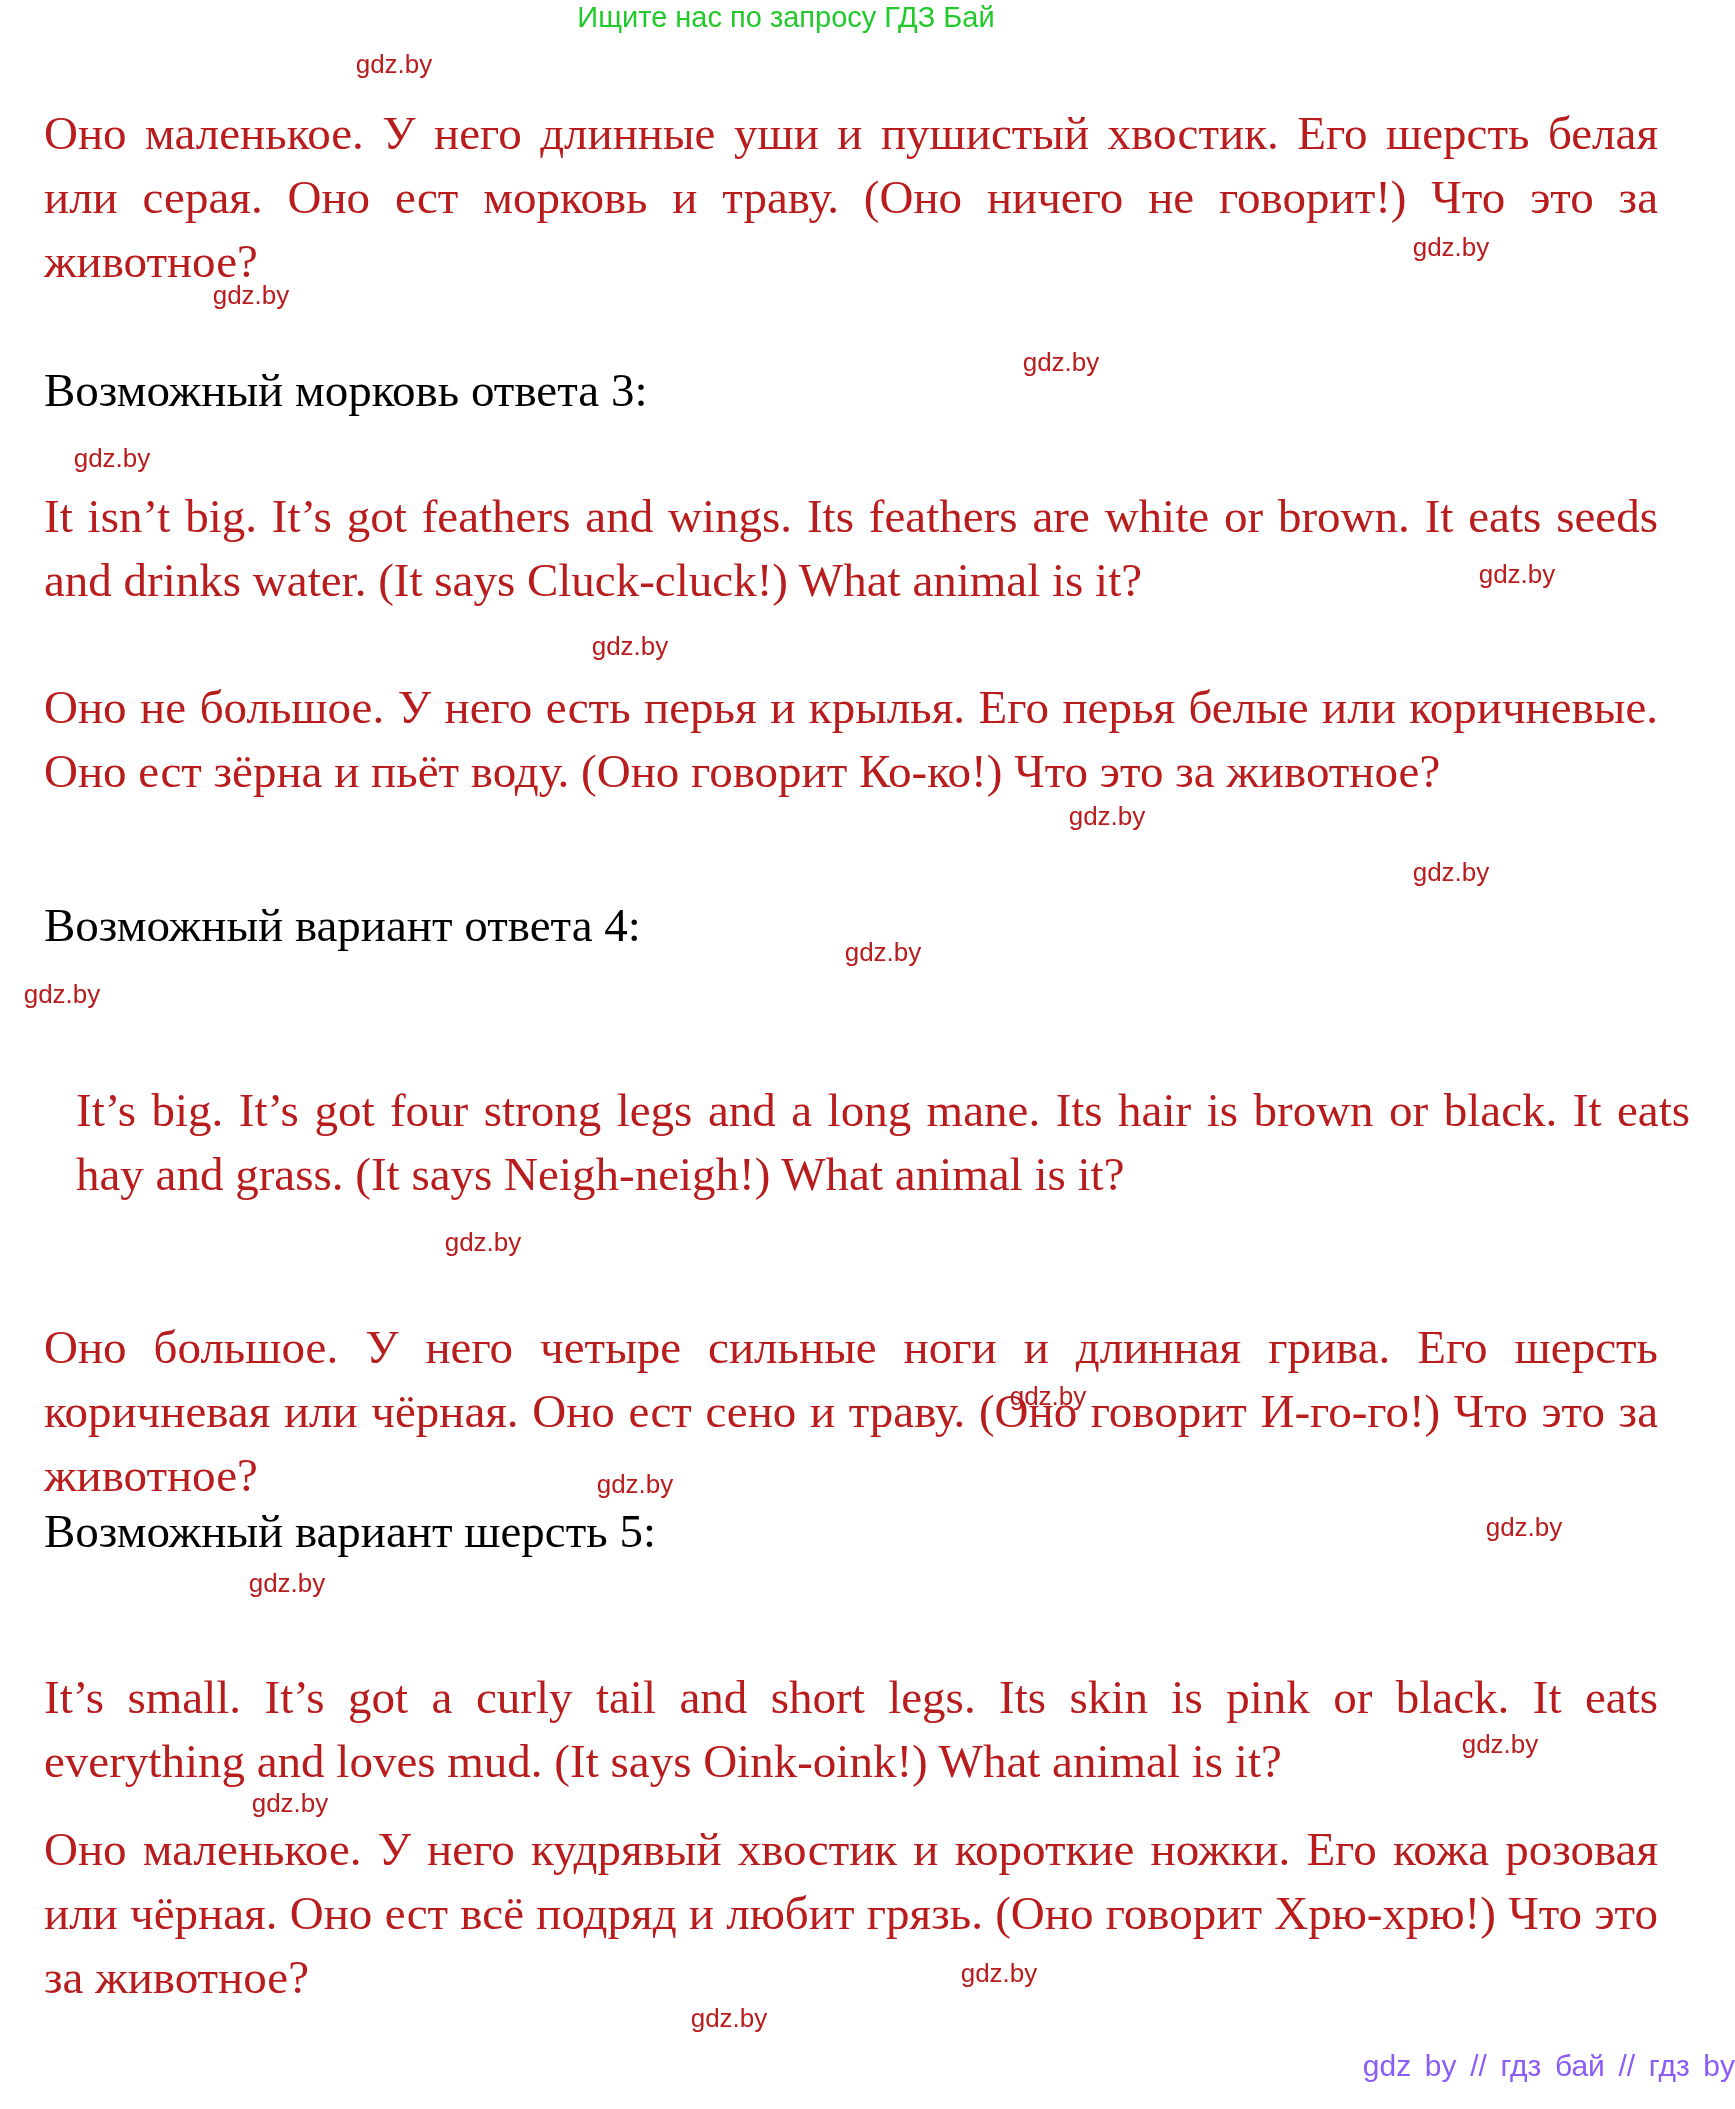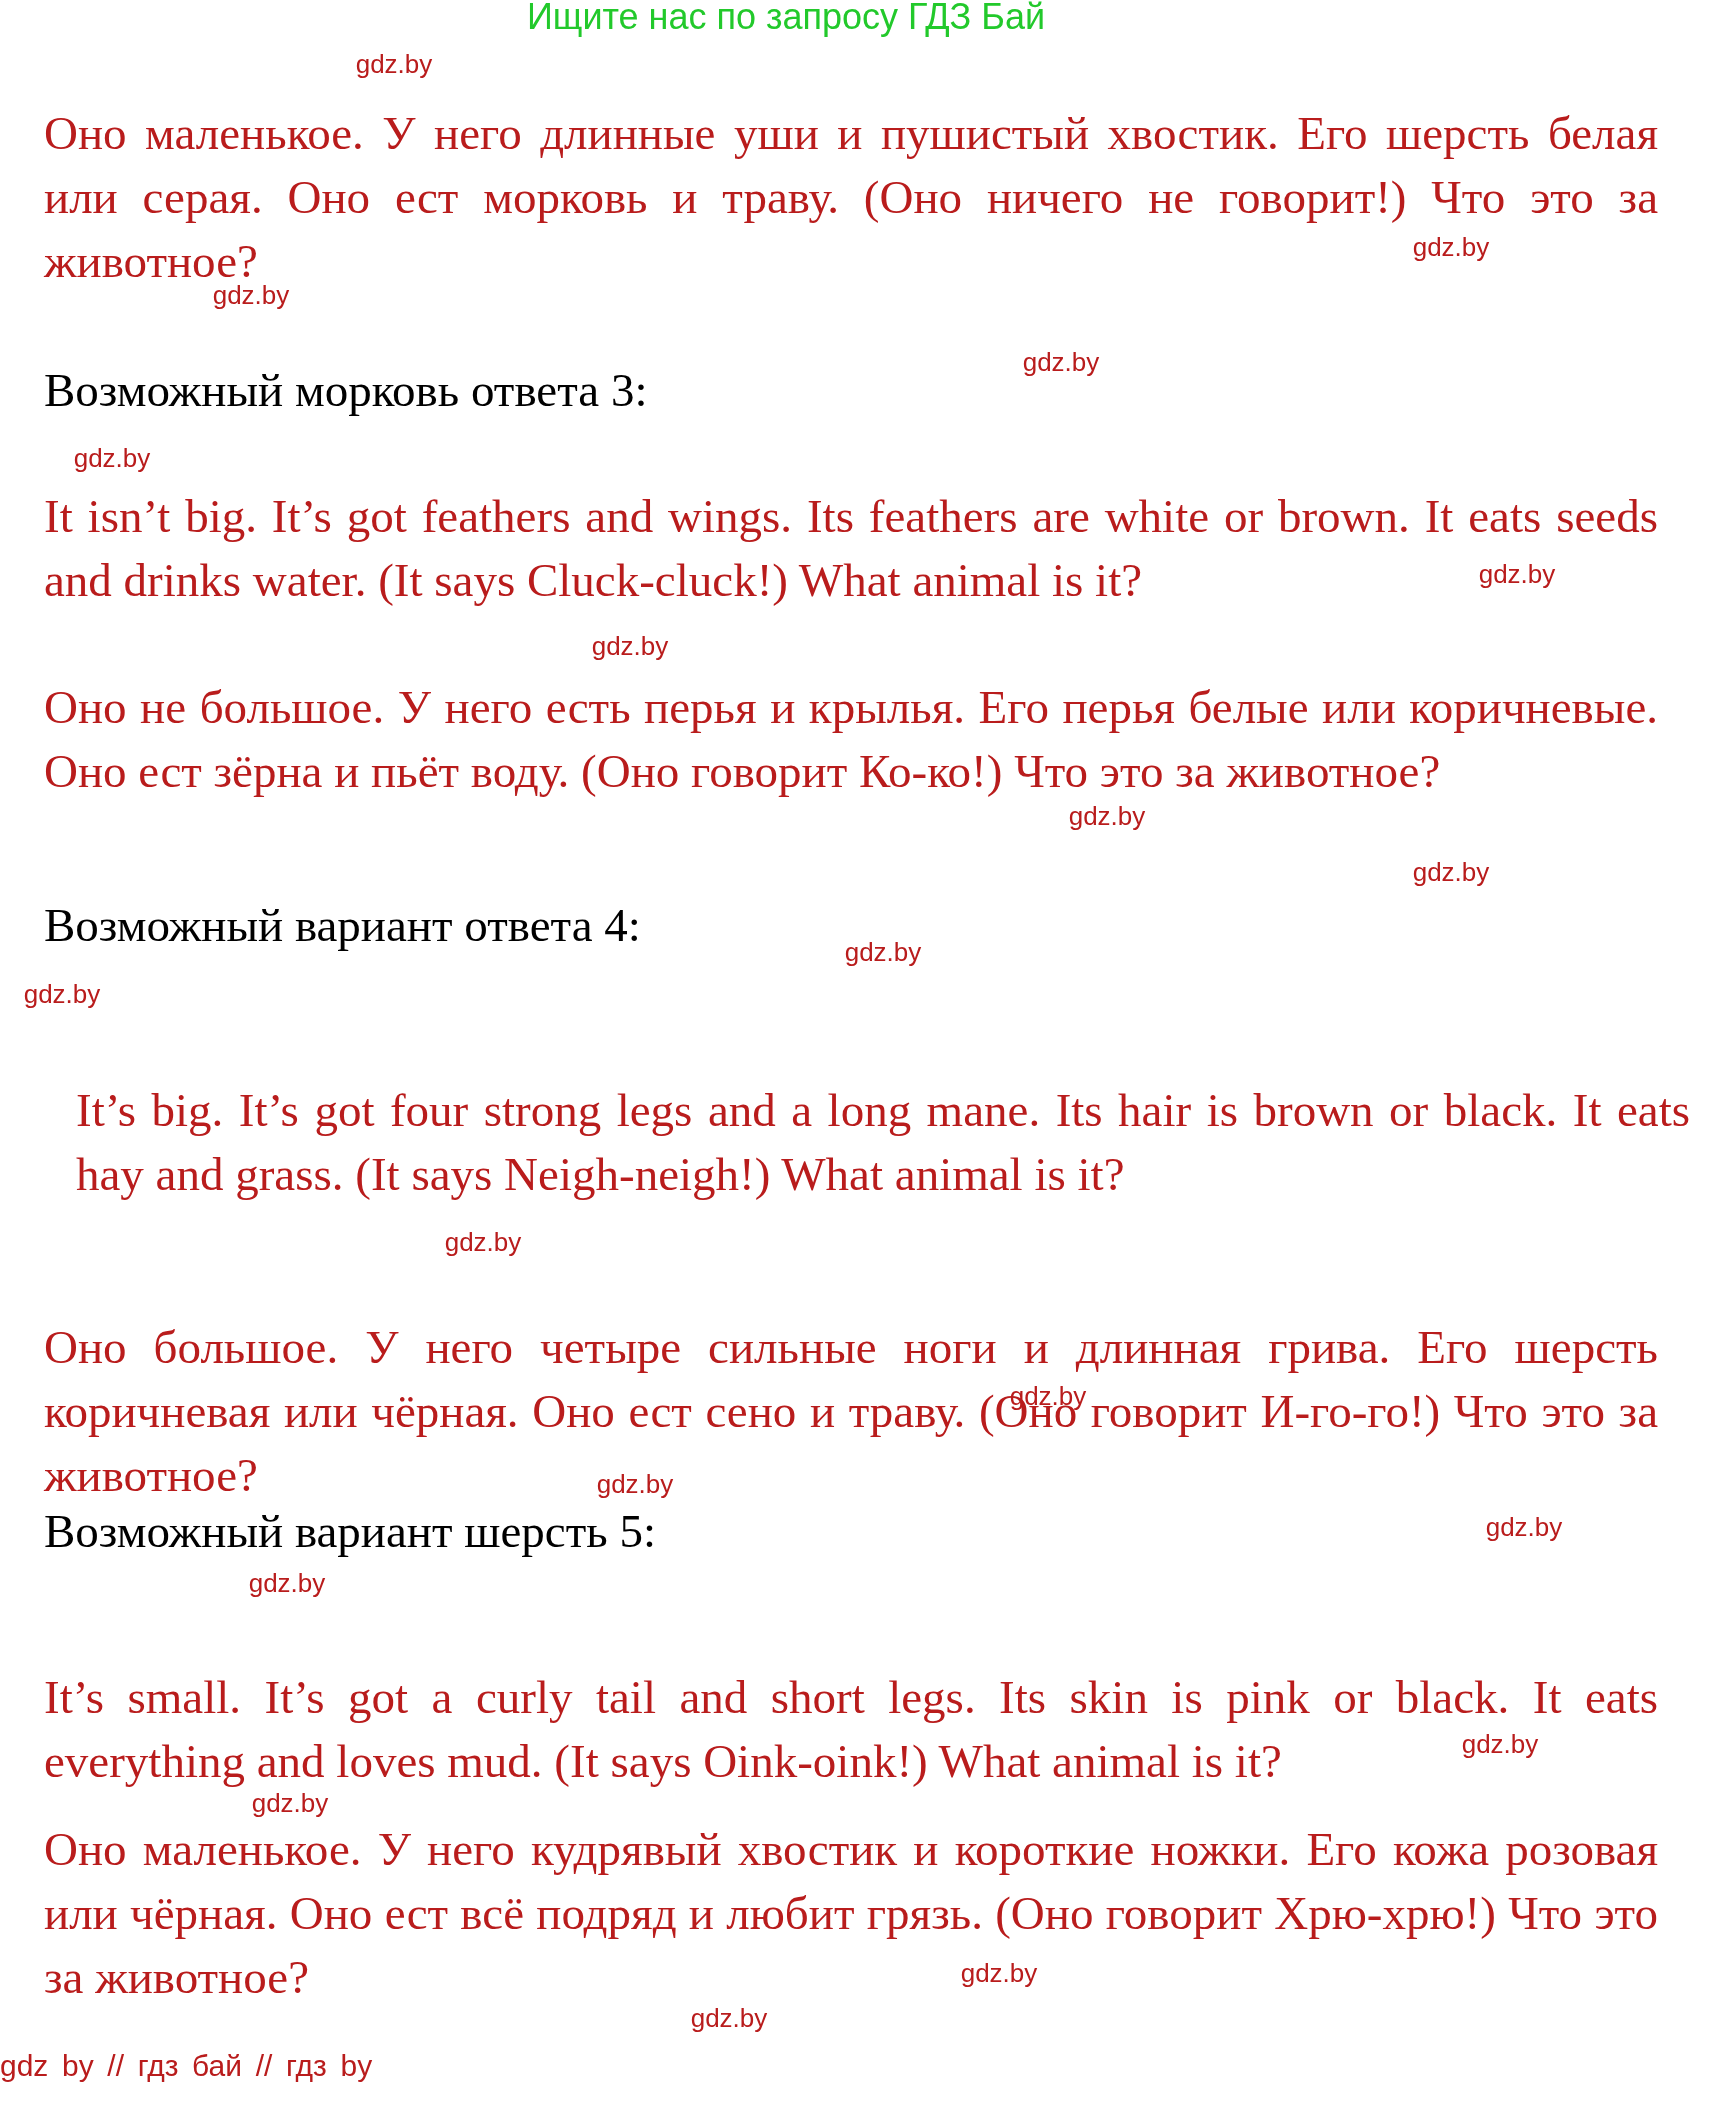--- a/index.html
+++ b/index.html
@@ -1,20 +1,20 @@
 <!DOCTYPE html>
 <html style="font-size:14px"><head>
 <meta charset="utf-8">
 <style>
   html, body { margin:0; padding:0; background:#ffffff; }
   body { width:1735px; height:2109px; position:relative; overflow:hidden; }
   .hdr { position:absolute; left:0; width:1572px; top:0; height:34px; text-align:center;
-         font-family:"Liberation Sans", sans-serif; font-size:36px; line-height:34px; color:#22c92b; }
-  .ftr { position:absolute; left:0; width:1735px; top:2046px; height:39px; text-align:left;
-         font-family:"Liberation Sans", sans-serif; font-size:30px; line-height:39px; color:#b91c1c; word-spacing:5.3px; }
+         font-family:"Liberation Sans", sans-serif; font-size:29px; line-height:34px; color:#22c92b; }
+  .ftr { position:absolute; left:0; width:1735px; top:2046px; height:39px; text-align:right;
+         font-family:"Liberation Sans", sans-serif; font-size:30px; line-height:39px; color:#8b5cf6; word-spacing:5.3px; }
   .para { position:absolute; left:44px; width:1614px; margin:0;
           font-family:"Liberation Serif", serif; font-size:47px; line-height:64px; color:#b91c1c;
           text-align:justify; text-align-last:left; }
   .head { position:absolute; left:44px; margin:0; white-space:nowrap;
           font-family:"Liberation Serif", serif; font-size:47px; line-height:64px; color:#000; }
   .wm { position:absolute; font-family:"Liberation Sans", sans-serif; font-size:26px; line-height:30px;
         color:#b91c1c; transform:translate(-50%,-50%); white-space:nowrap; }
 </style>
 </head>
 <body>

